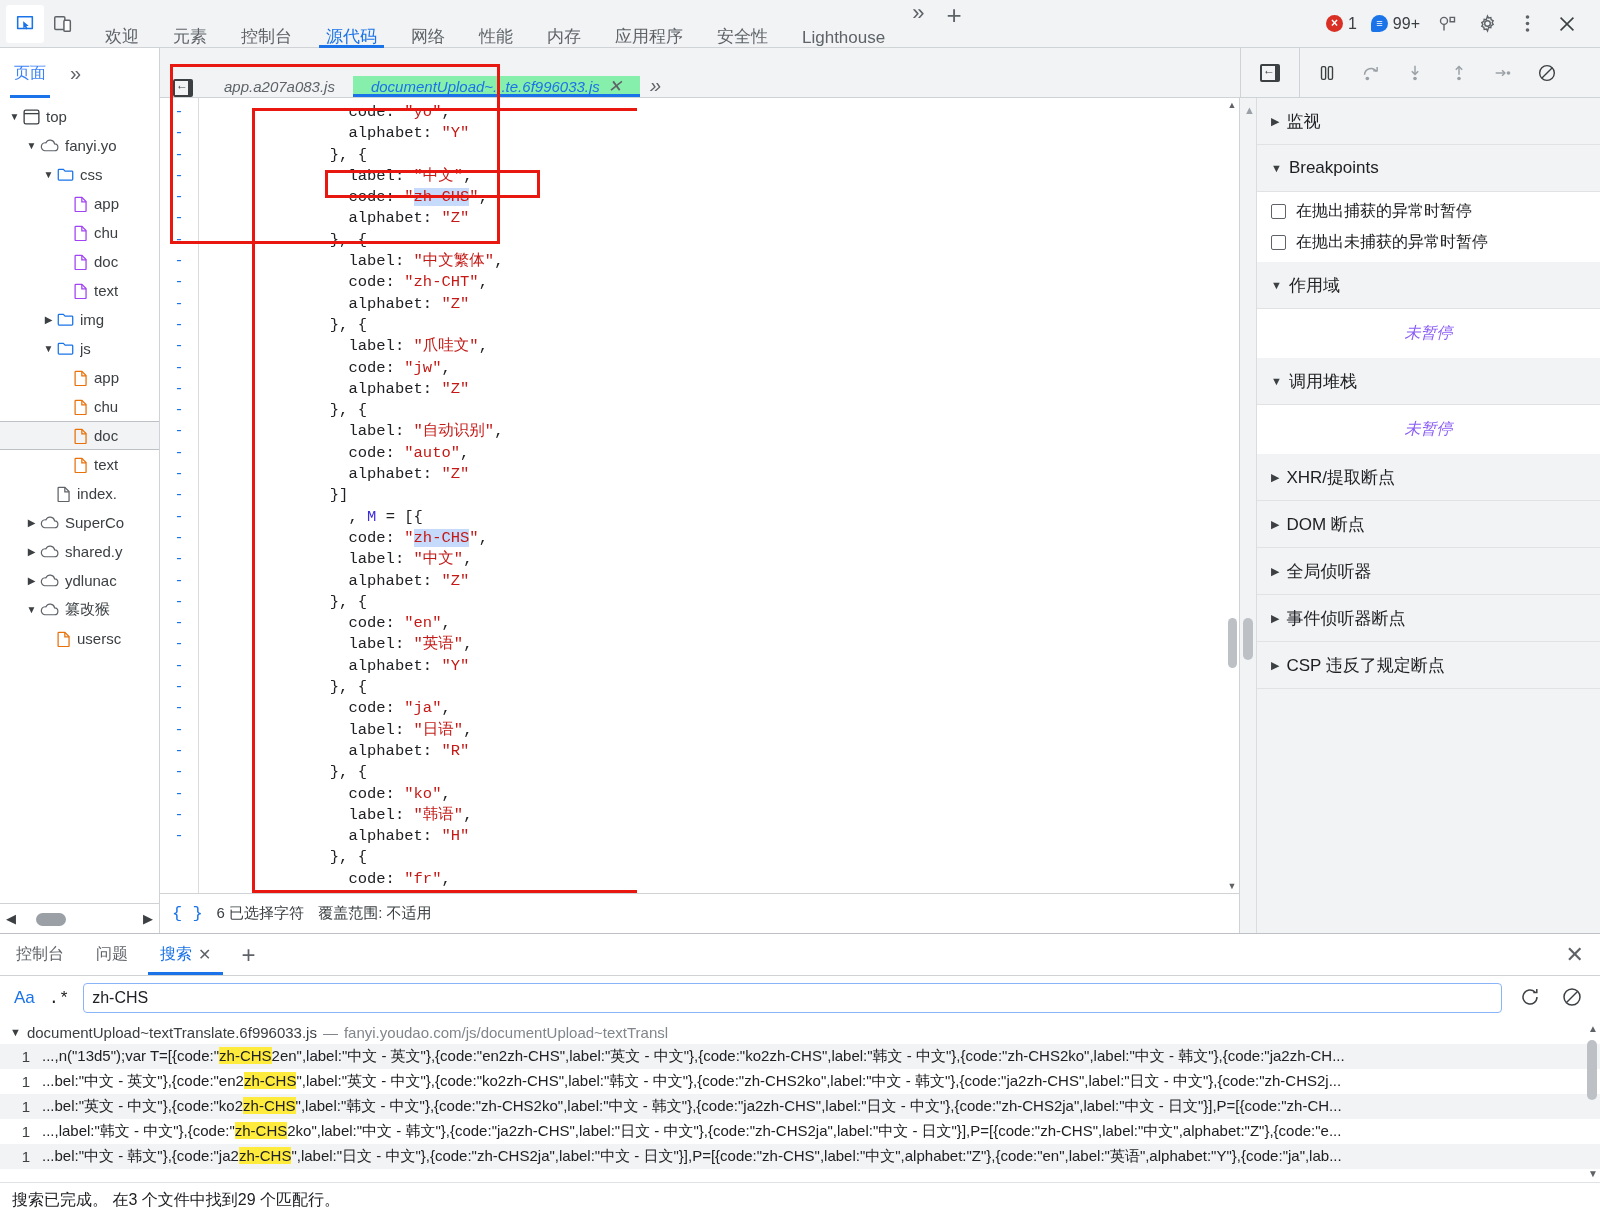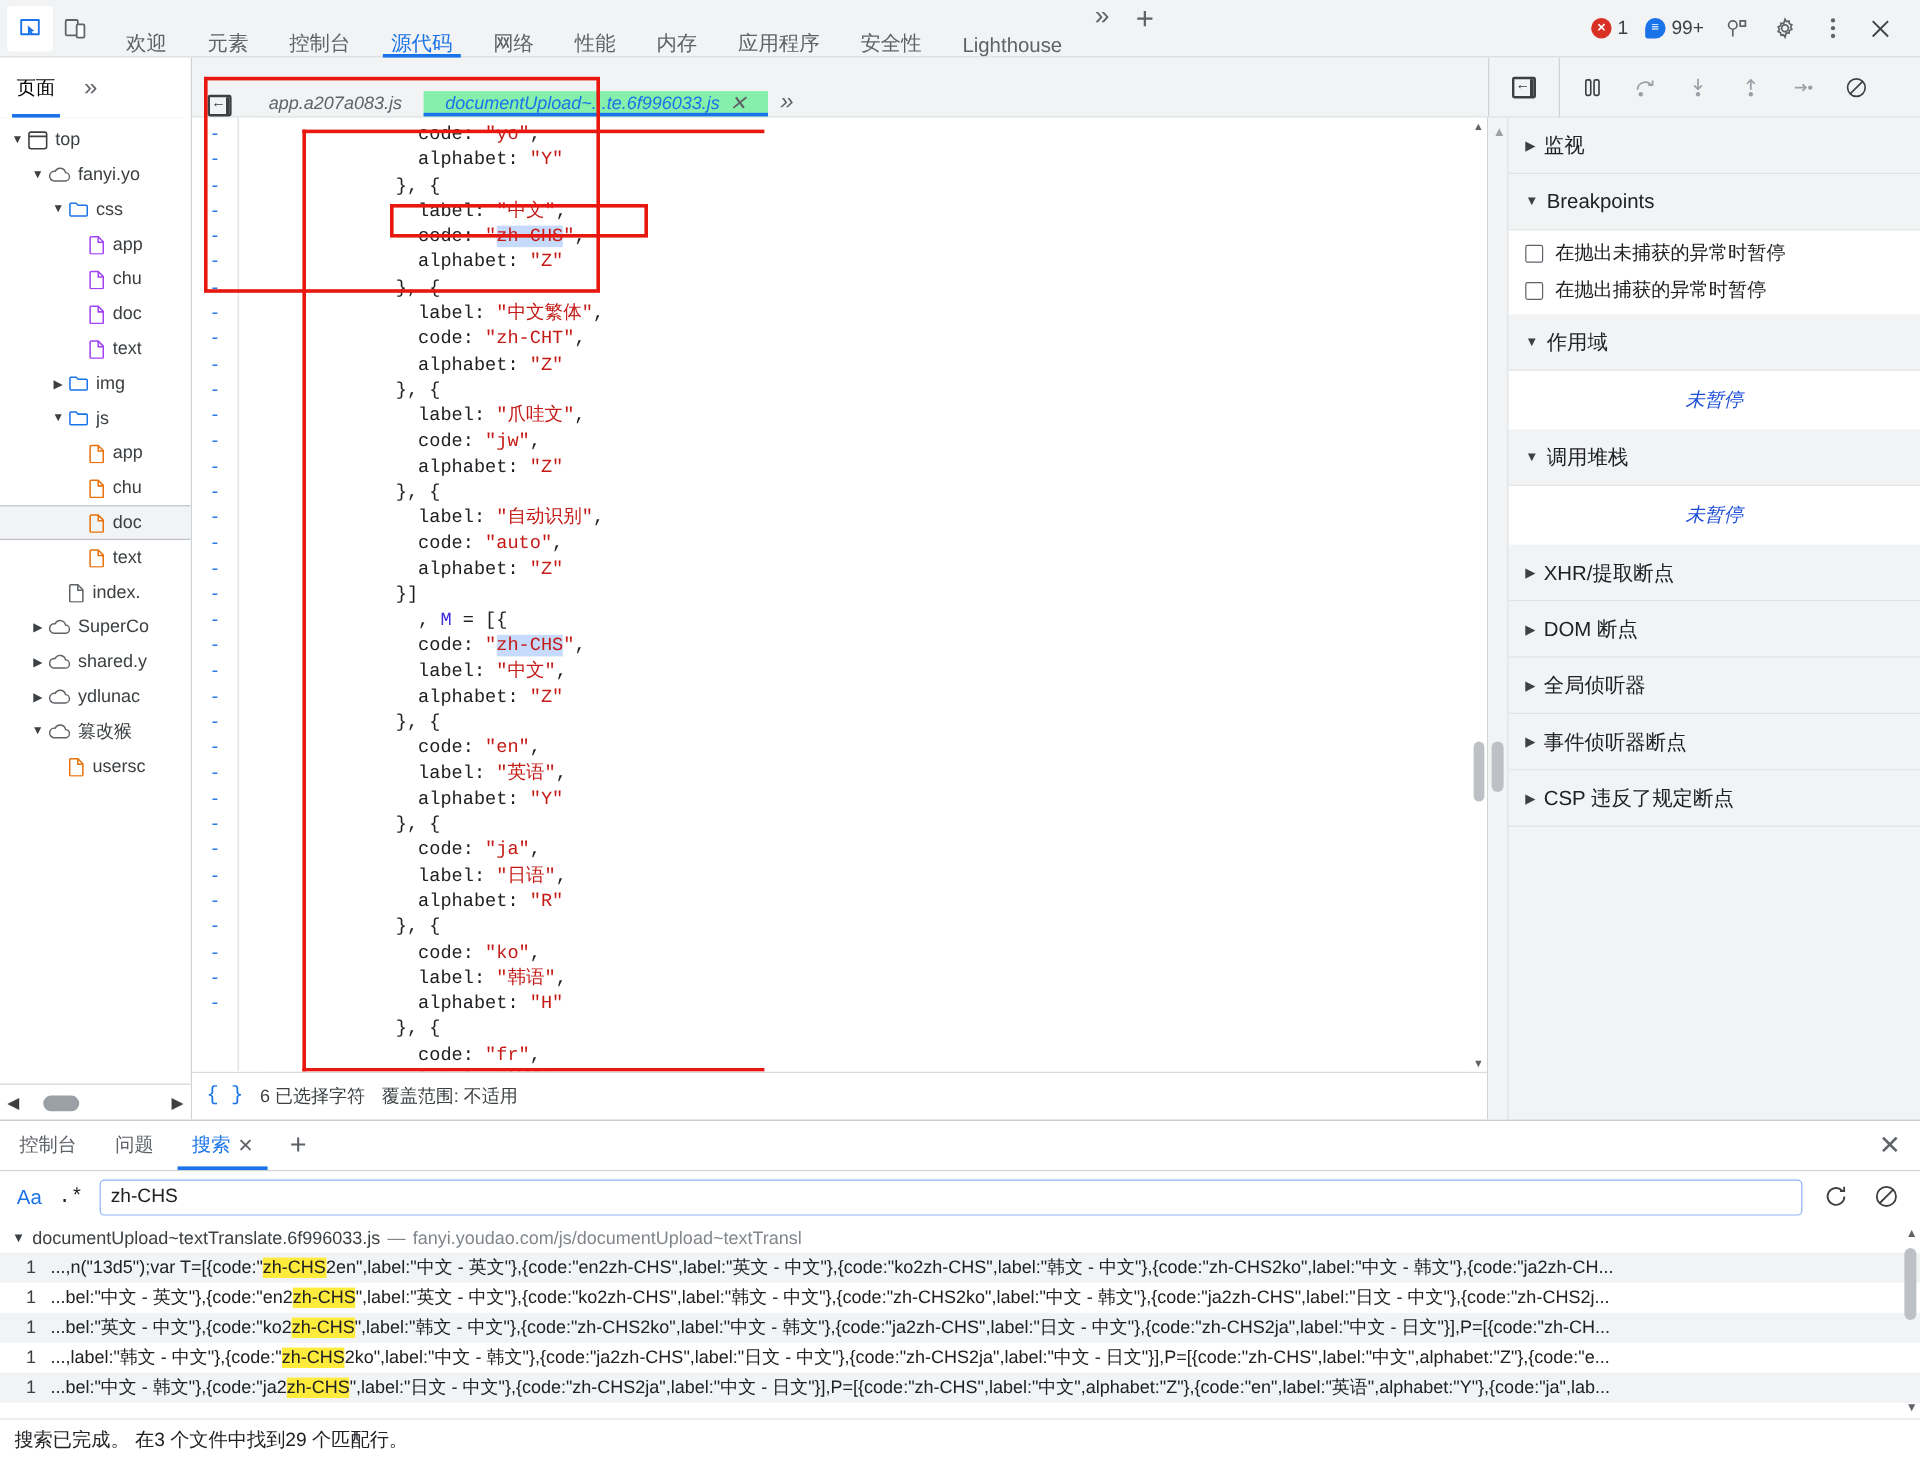--- a/index.html
+++ b/index.html
@@ -62,21 +62,21 @@
   .plus-btn { font-size: 26px; color: #5f6368; padding: 0 12px; cursor: pointer; font-weight: 300; }
 
   
   .bar2 { height: 50px; min-height: 50px; display: flex; background: #f1f3f4;
           border-bottom: 1px solid #d0d3d5; }
   .bar2-left {
     width: 160px; min-width: 160px; display: flex; align-items: center;
     background: #fff; border-right: 1px solid #d0d3d5; height: 50px;
   }
   .nav-tab {
-    font-size: 16px; color: #000000; padding: 0 14px;
+    font-size: 16px; color: #3b82f6; padding: 0 14px;
     position: relative; height: 50px; display: flex; align-items: center; cursor: pointer;
   }
   .nav-tab::after { content:""; position:absolute; left:10px; right:10px; bottom:0; height:3px; background:#1a73e8; }
   .nav-more { font-size: 20px; color: #5f6368; padding: 0 10px; cursor: pointer; }
   .bar2-mid { flex: 1; display: flex; align-items: flex-end; background: #f1f3f4; min-width: 0; font-style: italic; }
   .squish-btn {
     width: 46px; display: flex; align-items: center; justify-content: center; cursor: pointer;
   }
   .sq-glyph {
     width: 20px; height: 18px; border: 2px solid #3c4043; border-radius: 2px;
@@ -176,21 +176,21 @@
     background: #f1f3f4; cursor: pointer; border-bottom: 1px solid #e0e2e4;
   }
   .tw { font-size: 11px; color: #3c4043; }
   .dbg-white { background: #fff; padding: 4px 0; }
   .cbrow {
     height: 31px; display: flex; align-items: center; gap: 10px;
     padding-left: 14px; font-size: 16px; color: #202124; cursor: pointer;
   }
   .cbox { width: 15px; height: 15px; border: 1px solid #5f6368; border-radius: 2px; background: #fff; }
   .paused-msg {
-    text-align: center; font-style: italic; font-size: 16px; color: #1d4ed8;
+    text-align: center; font-style: italic; font-size: 16px; color: #8b5cf6;
     padding: 14px 0; background: #fff;
   }
 
   
   .drawer { height: 285px; min-height: 285px; border-top: 1px solid #bdc1c6; display: flex; flex-direction: column; background: #fff; }
   .drawer-tabs { height: 42px; min-height: 42px; display: flex; align-items: stretch; border-bottom: 1px solid #d0d3d5; }
   .dtab {
     display: flex; align-items: center; gap: 6px; padding: 0 16px;
     font-size: 16px; color: #5f6368; cursor: pointer; position: relative;
   }
@@ -697,25 +697,25 @@
           <span class="tw">▶</span>
           <span>监视</span>
         </div>
         <div class="dbg-section">
           <span class="tw">▼</span>
           <span>Breakpoints</span>
         </div>
         <div class="dbg-white">
           <div class="cbrow">
             <span class="cbox"></span>
-            <span>在抛出未捕获的异常时暂停</span>
+            <span>在抛出捕获的异常时暂停</span>
           </div>
           <div class="cbrow">
             <span class="cbox"></span>
-            <span>在抛出捕获的异常时暂停</span>
+            <span>在抛出未捕获的异常时暂停</span>
           </div>
         </div>
         <div class="dbg-section">
           <span class="tw">▼</span>
           <span>作用域</span>
         </div>
         <div class="paused-msg">未暂停</div>
         <div class="dbg-section">
           <span class="tw">▼</span>
           <span>调用堆栈</span>

